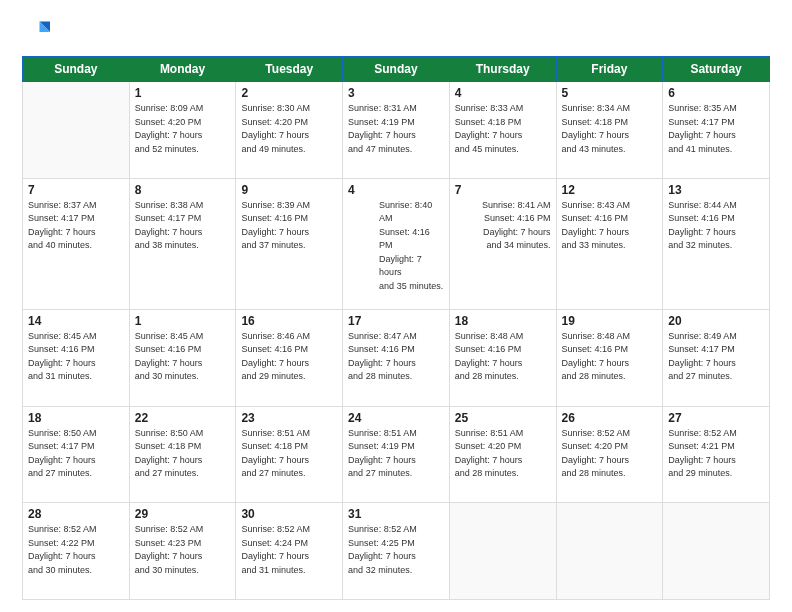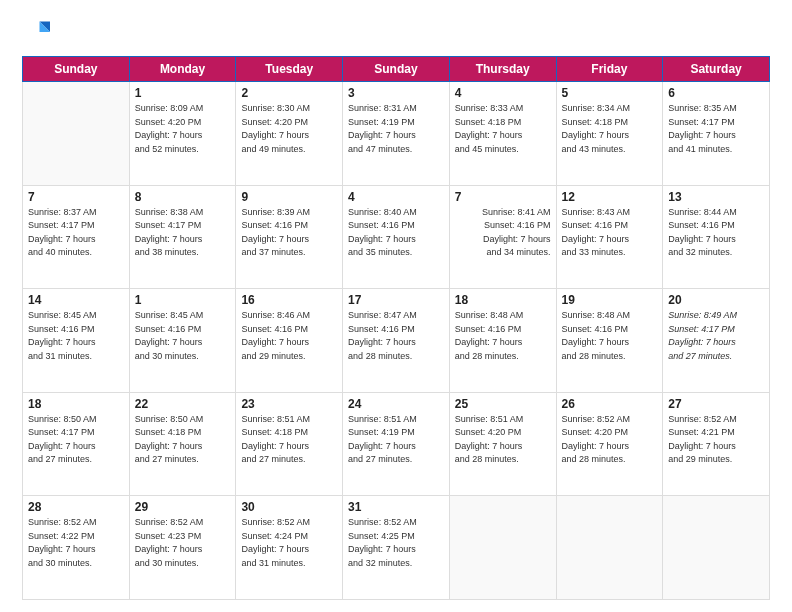--- a/index.html
+++ b/index.html
@@ -47,21 +47,21 @@
       margin-top: 2px;
     }
     .calendar {
       flex: 1;
       border: 1px solid #ccc;
       border-collapse: collapse;
       width: 100%;
       table-layout: fixed;
     }
     .calendar th {
-      background: #be185d;
+      background: #15803d;
       color: #fff;
       font-size: 12px;
       font-weight: bold;
       padding: 5px 4px;
       text-align: center;
       border: 1px solid #1565c0;
     }
     .calendar td {
       vertical-align: top;
       padding: 4px 5px;
@@ -183,21 +183,21 @@
           </td>
           <td>
             <span class="day-num">9</span>
             <div class="cell-text" style="white-space: pre-line;">Sunrise: 8:39 AM
 Sunset: 4:16 PM
 Daylight: 7 hours
 and 37 minutes.</div>
           </td>
           <td>
             <span class="day-num">4</span>
-            <div class="cell-text" style="white-space: pre-line;">Sunrise: 8:40 AM
+            <div class="cell-text" style="white-space: pre-line; margin-left: 31px;">Sunrise: 8:40 AM
 Sunset: 4:16 PM
 Daylight: 7 hours
 and 35 minutes.</div>
           </td>
           <td>
             <span class="day-num">7</span>
             <div class="cell-text" style="white-space: pre-line; text-align: right;">Sunrise: 8:41 AM
 Sunset: 4:16 PM
 Daylight: 7 hours
 and 34 minutes.</div>
@@ -255,21 +255,21 @@
           </td>
           <td>
             <span class="day-num">19</span>
             <div class="cell-text" style="white-space: pre-line;">Sunrise: 8:48 AM
 Sunset: 4:16 PM
 Daylight: 7 hours
 and 28 minutes.</div>
           </td>
           <td>
             <span class="day-num">20</span>
-            <div class="cell-text" style="white-space: pre-line; font-style: italic;">Sunrise: 8:49 AM
+            <div class="cell-text" style="white-space: pre-line;">Sunrise: 8:49 AM
 Sunset: 4:17 PM
 Daylight: 7 hours
 and 27 minutes.</div>
           </td>
         </tr>
         <tr>
           <td>
             <span class="day-num">18</span>
             <div class="cell-text" style="white-space: pre-line;">Sunrise: 8:50 AM
 Sunset: 4:17 PM

